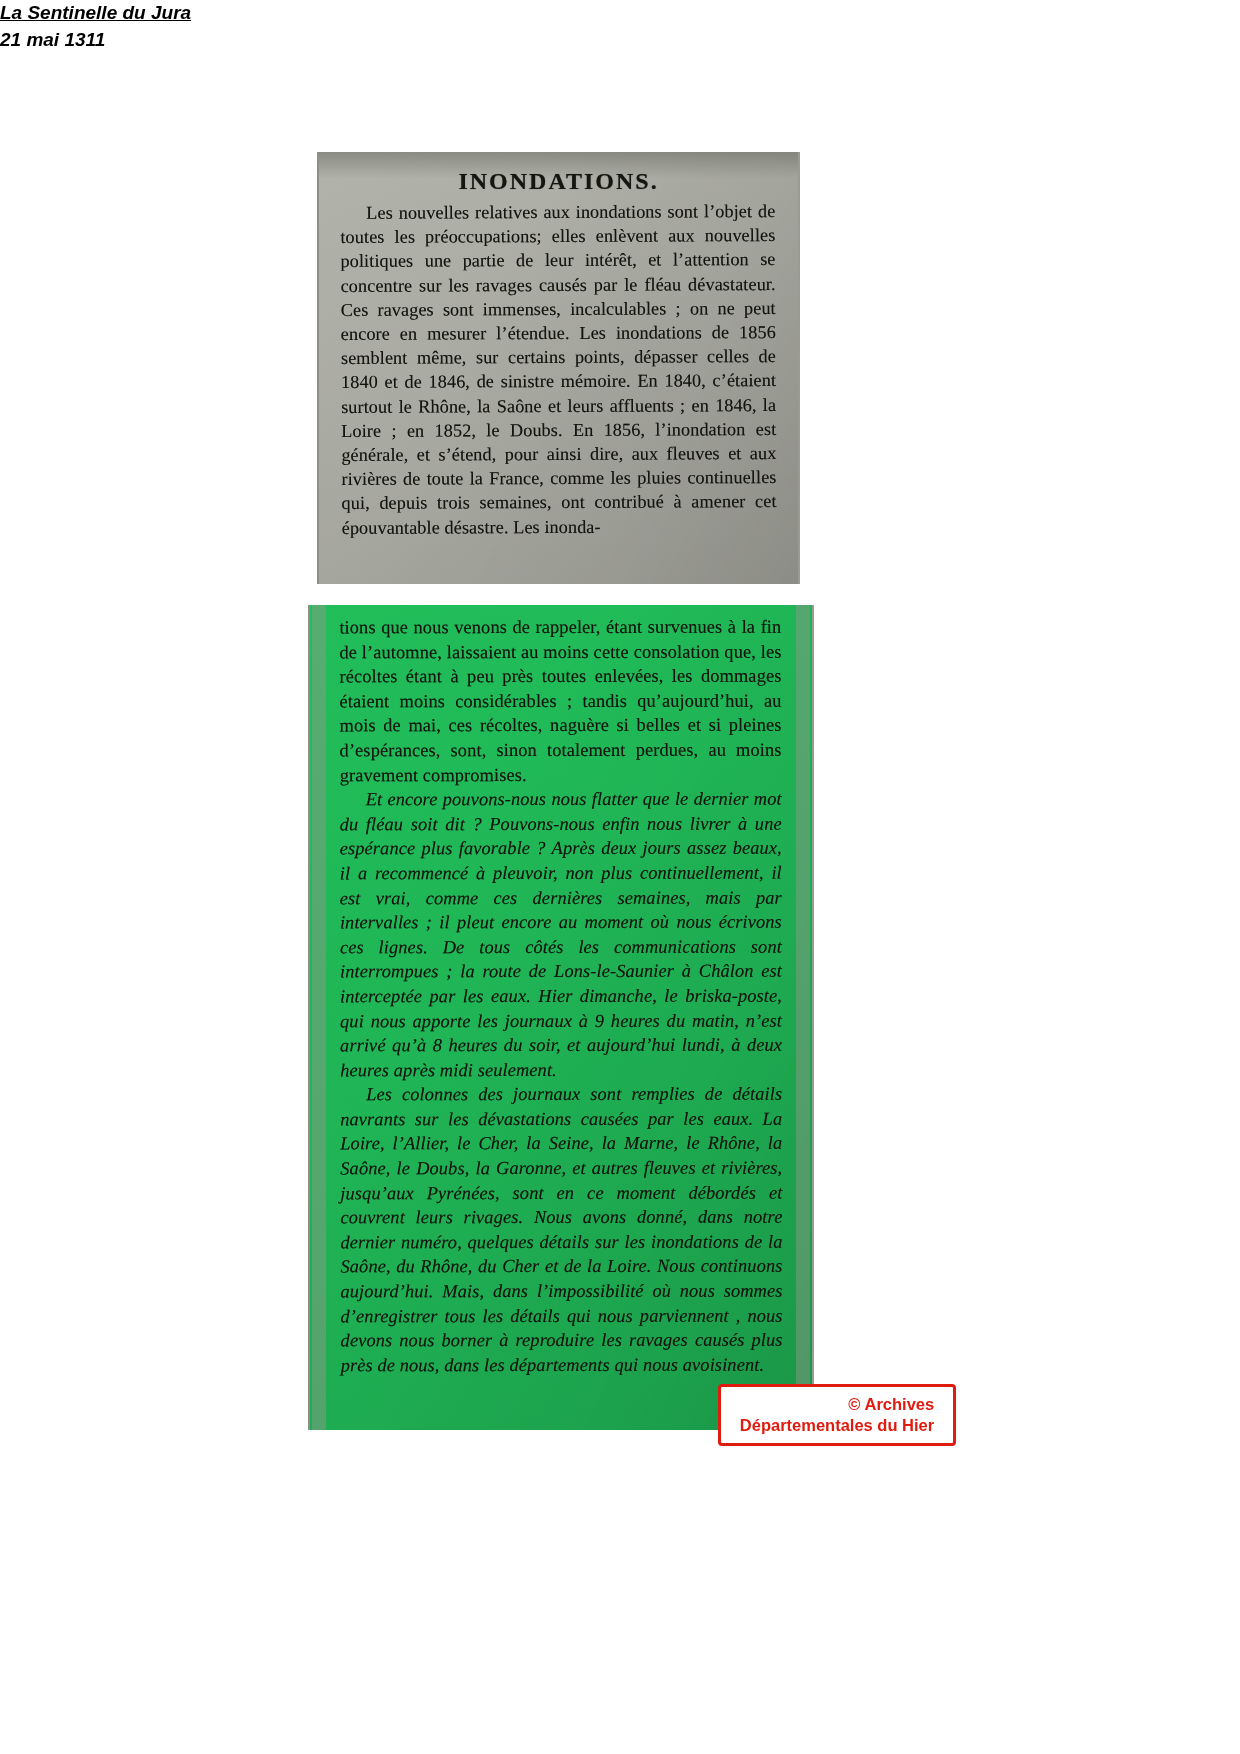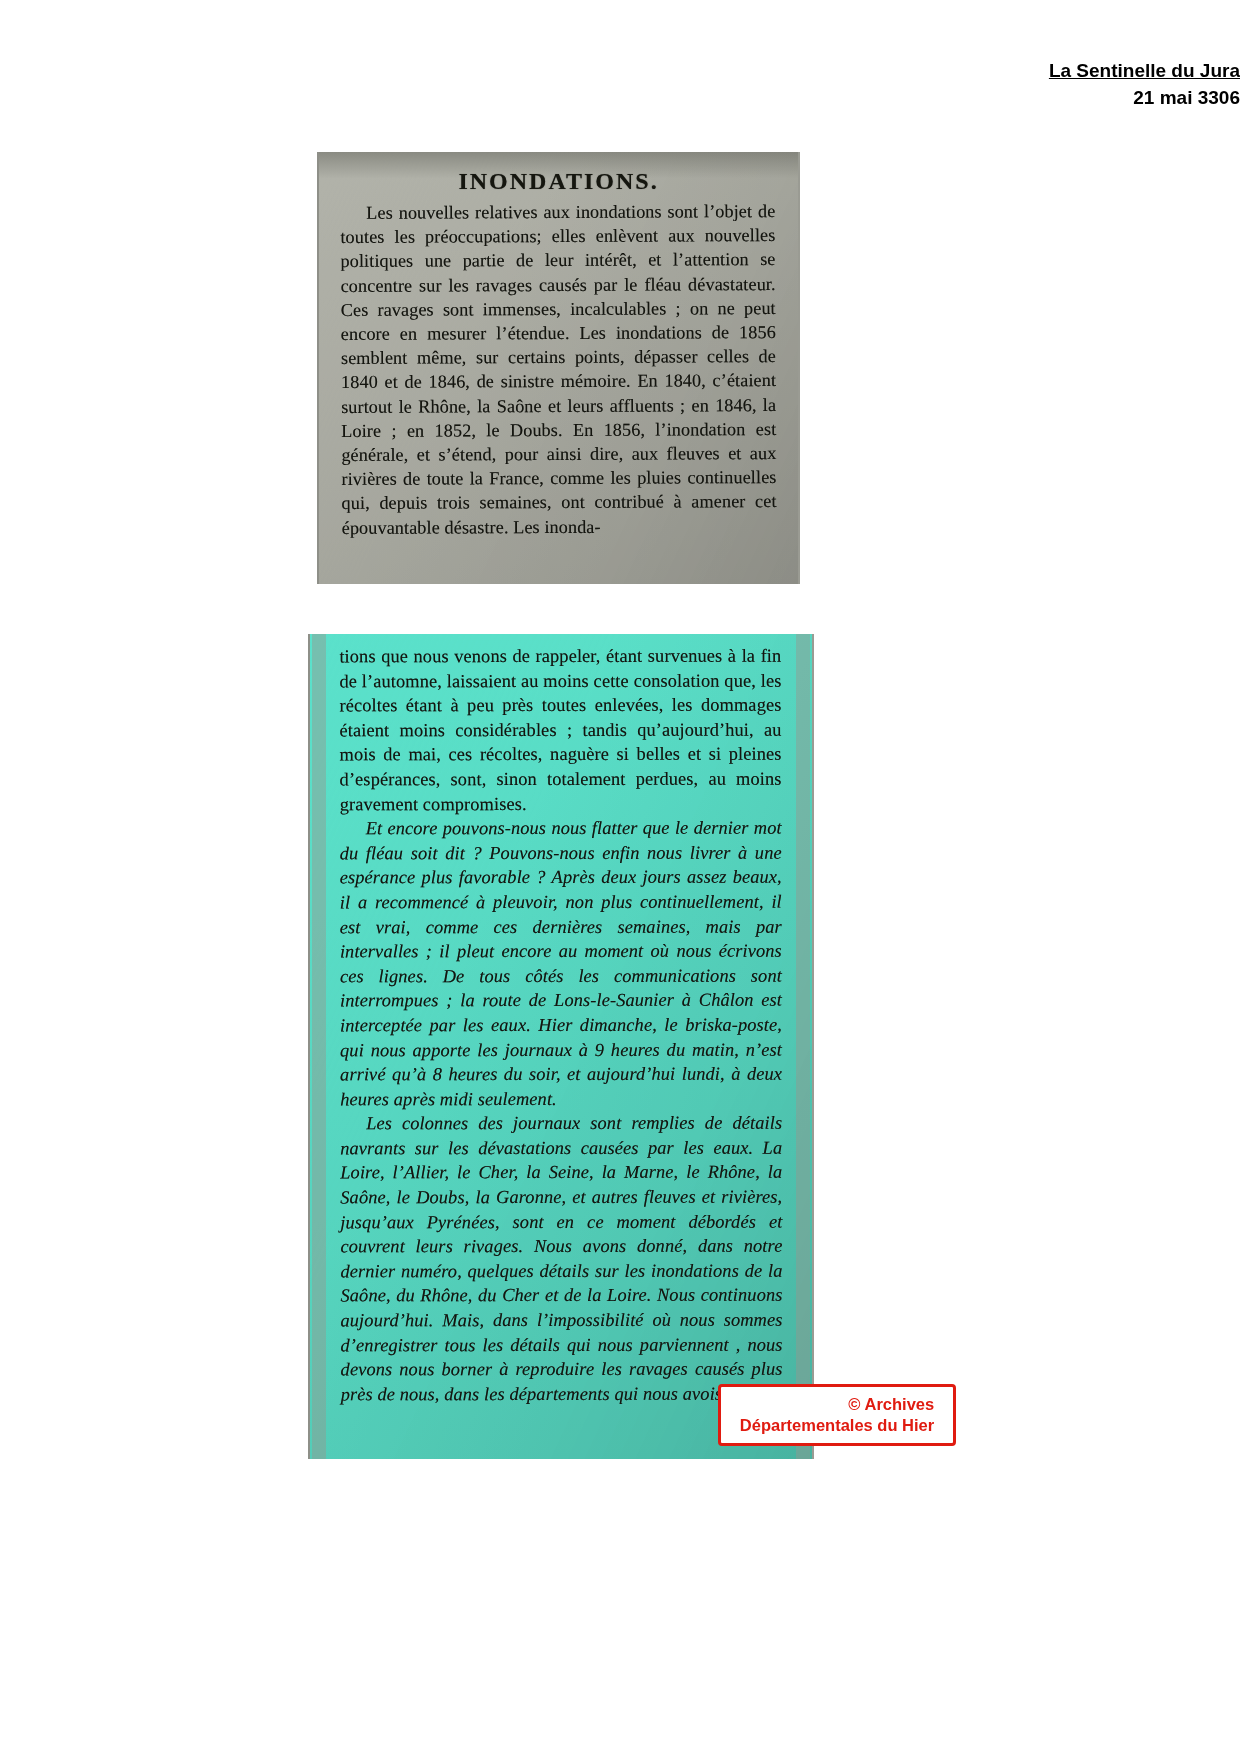--- a/index.html
+++ b/index.html
@@ -11,22 +11,22 @@
     width: 1240px;
     height: 1754px;
     font-family: "Liberation Sans", sans-serif;
     color: #000;
     position: relative;
     overflow: hidden;
   }
 
   
   .header {
-    text-align: right;
-    padding-top: 58px;
+    text-align: left;
+    font-style: italic;
   }
   .header .title {
     font-size: 19px;
     font-weight: bold;
     text-decoration: underline;
     line-height: 26px;
   }
   .header .date {
     font-size: 19px;
     font-weight: bold;
@@ -64,24 +64,23 @@
     height: 432px;
     background: #b8b9b1;
     border-left: 2px solid #8e8f88;
     border-right: 2px solid #9a9b93;
   }
   #clip-two {
     left: 308px;
     top: 605px;
     width: 506px;
     height: 825px;
-    background: #5eead4;
+    background: #22c55e;
     border-left: 2px solid #8e8f88;
     border-right: 2px solid #9a9b93;
-    margin-top: 29px;
   }
 
   
   .gutter {
     position: absolute;
     top: 0;
     bottom: 0;
     width: 14px;
     background: rgba(150,150,142,0.45);
   }
@@ -155,21 +154,21 @@
     line-height: 21px;
     z-index: 5;
   }
   .stamp .stamp-text { padding: 0 6px; }
 </style>
 </head>
 <body>
 
 <div class="header">
   <div class="title">La Sentinelle du Jura</div>
-  <div class="date">21 mai 3306</div>
+  <div class="date">21 mai 1311</div>
 </div>
 
 <div class="clip" id="clip-one">
   <div class="smudge"></div>
   <div class="news-inner">
     <div class="news-head">INONDATIONS.</div>
     <div class="news-body">
       <p>Les nouvelles relatives aux inondations sont l’objet de toutes les préoccupations; elles enlèvent aux nouvelles politiques une partie de leur intérêt, et l’attention se concentre sur les ravages causés par le fléau dévastateur. Ces ravages sont immenses, incalculables ; on ne peut encore en mesurer l’étendue. Les inondations de 1856 semblent même, sur certains points, dépasser celles de 1840 et de 1846, de sinistre mémoire. En 1840, c’étaient surtout le Rhône, la Saône et leurs affluents ; en 1846, la Loire ; en 1852, le Doubs. En 1856, l’inondation est générale, et s’étend, pour ainsi dire, aux fleuves et aux rivières de toute la France, comme les pluies continuelles qui, depuis trois semaines, ont contribué à amener cet épouvantable désastre. Les inonda-</p>
     </div>
   </div>

